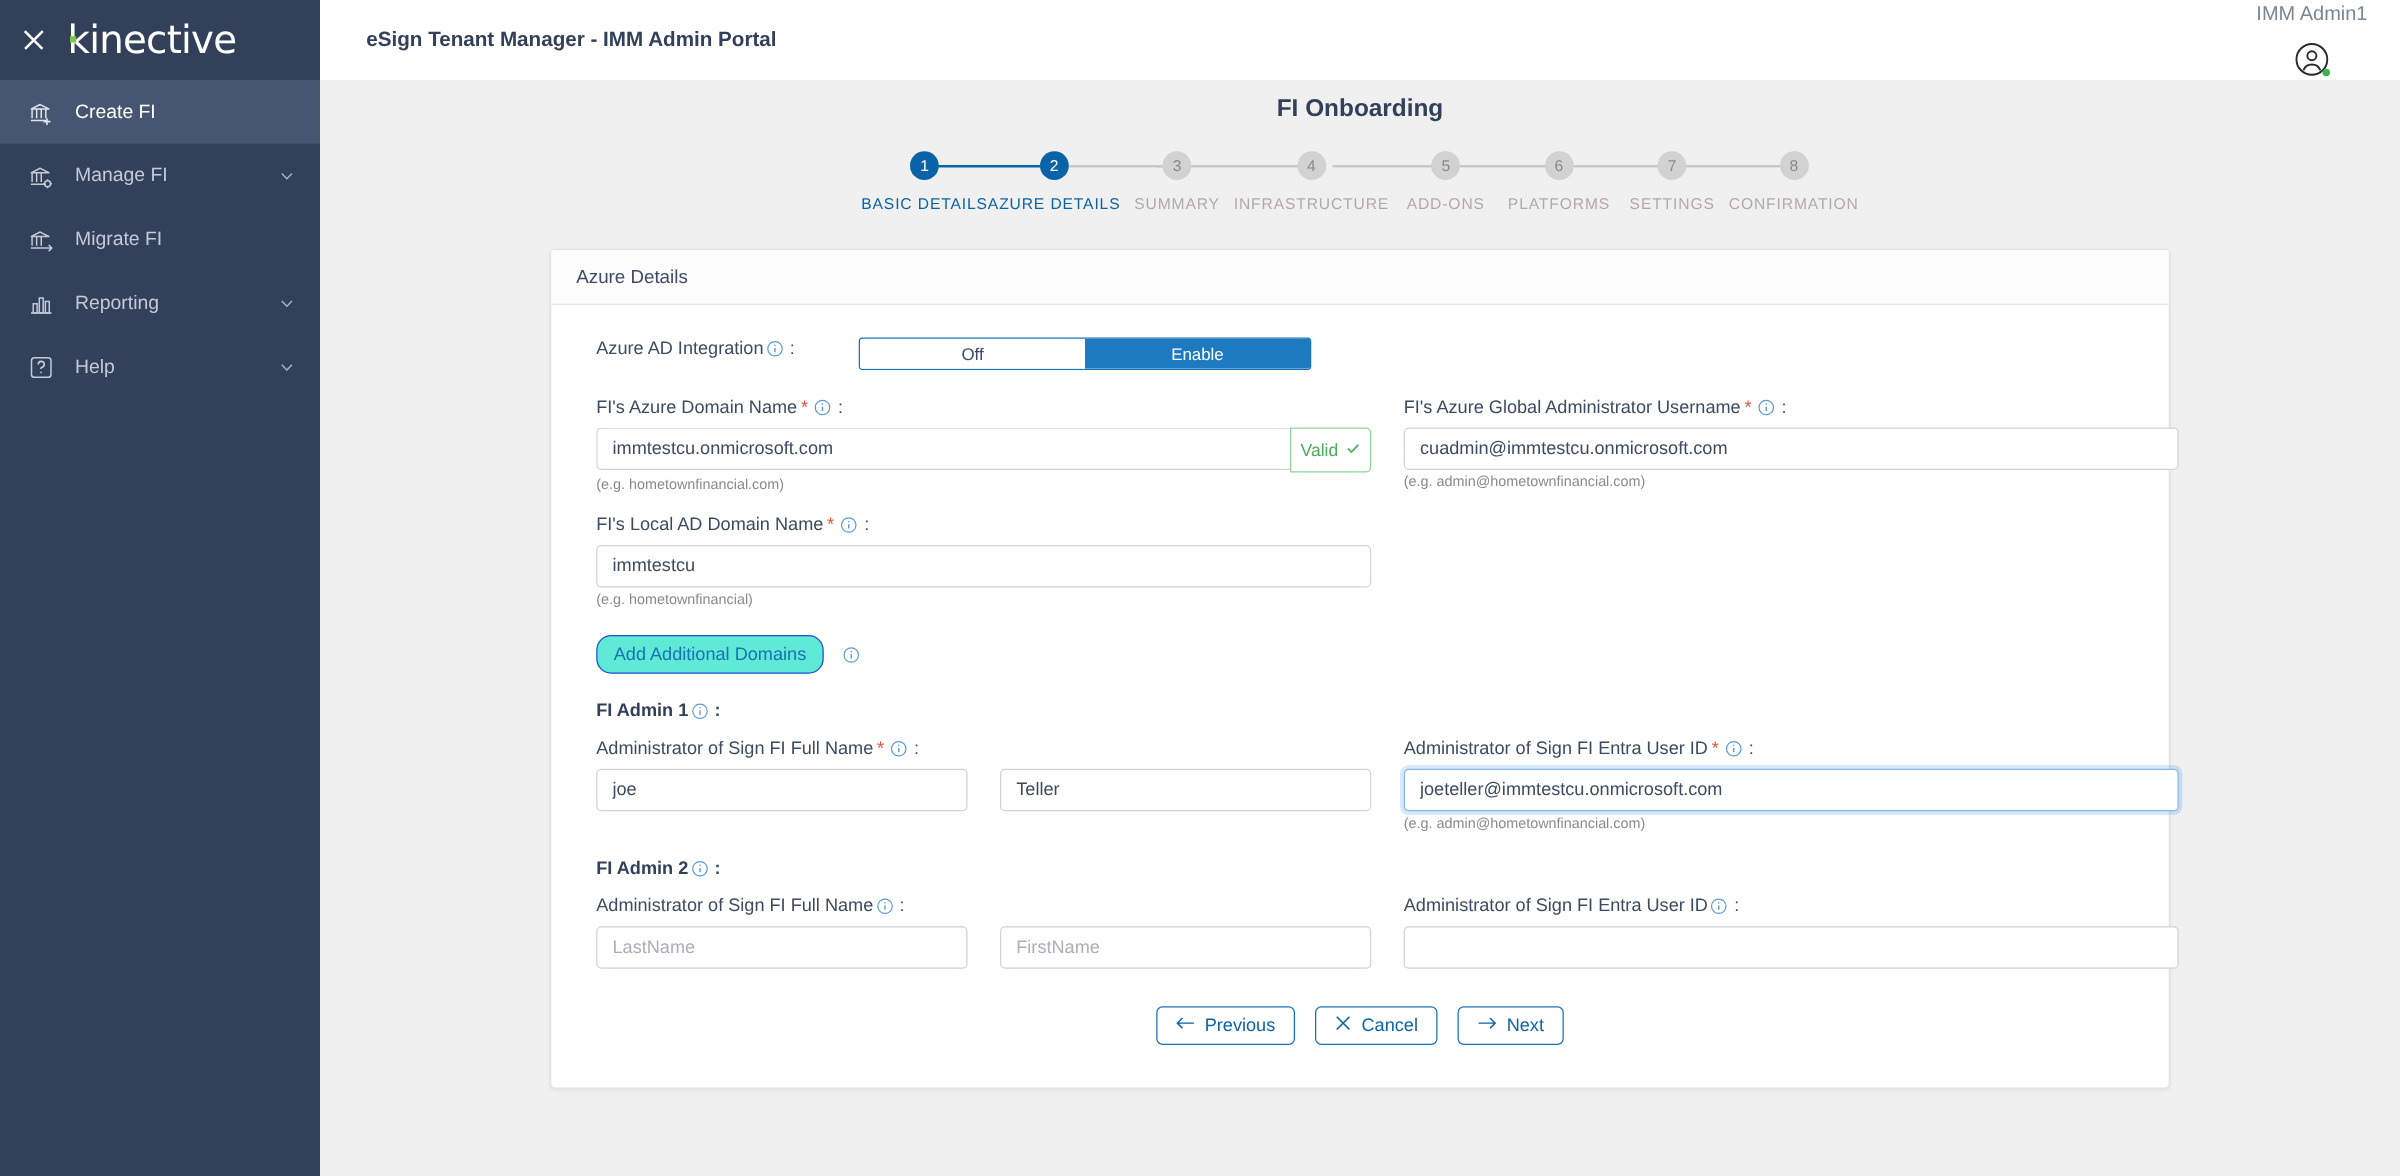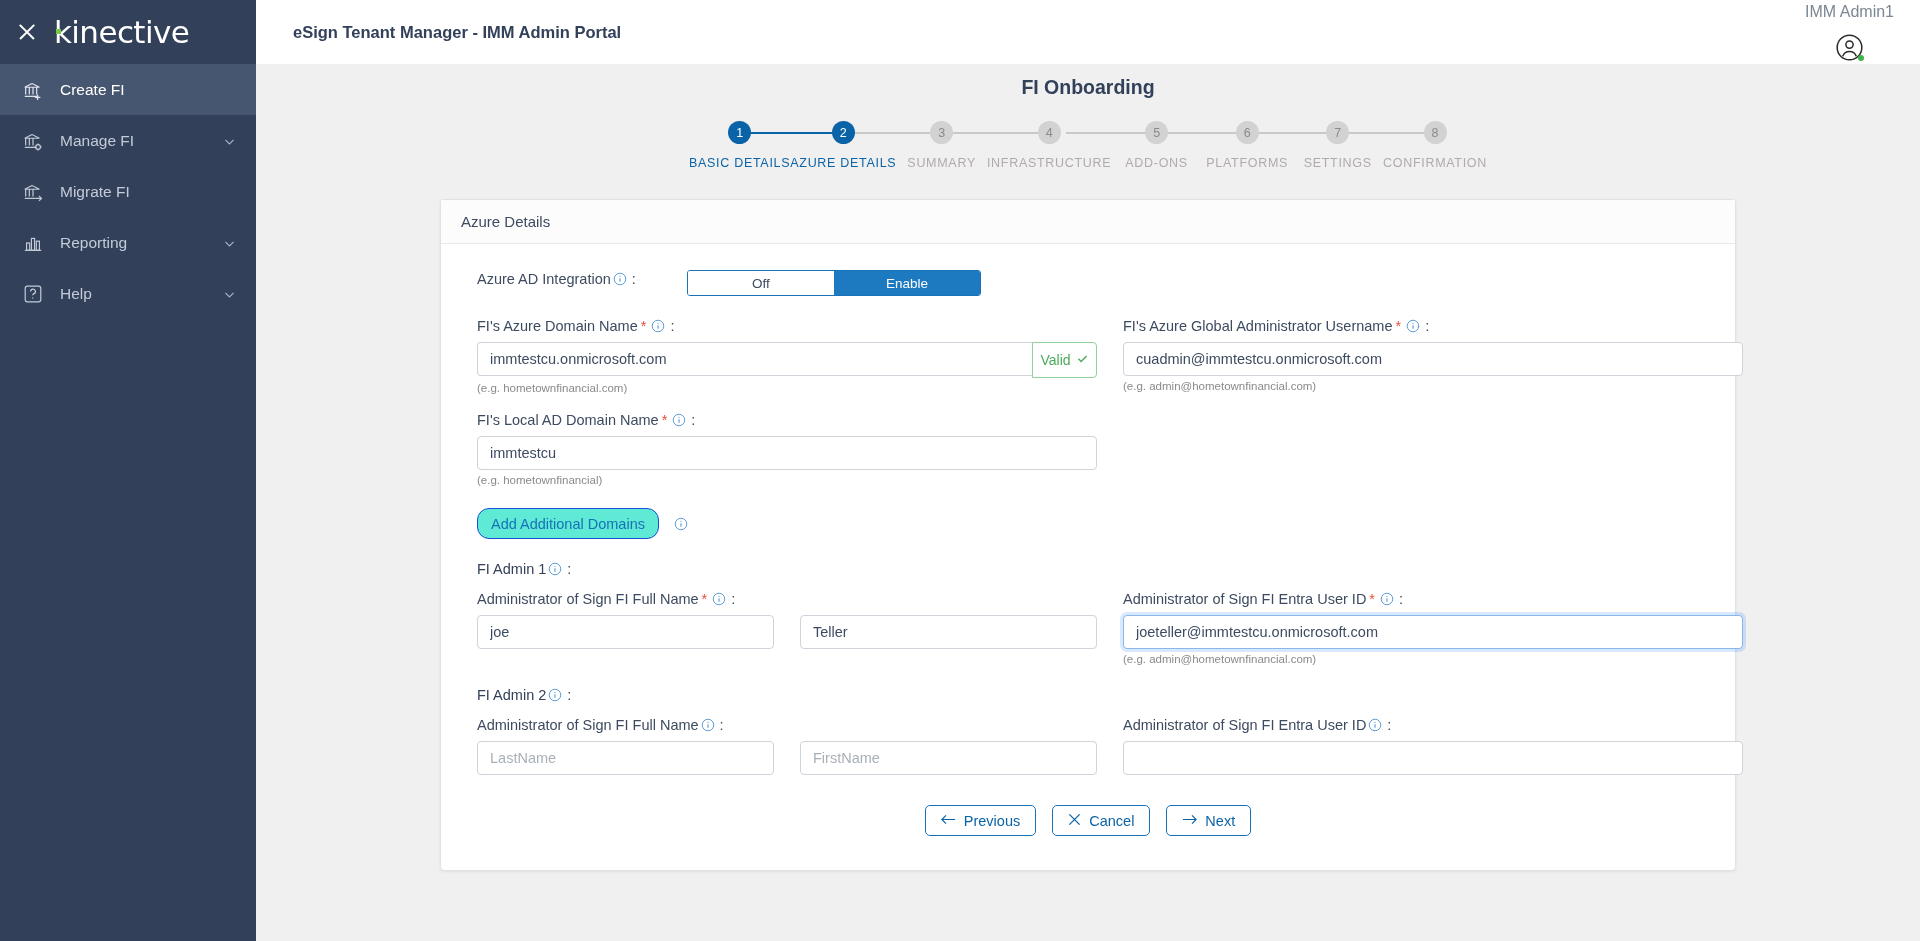--- a/index.html
+++ b/index.html
@@ -162,41 +162,41 @@
     border-radius: 0 4px 4px 0;
     background: #ffffff; color: #4bab5c;
     display: flex; align-items: center; justify-content: center;
     gap: 5px; font-size: 14px;
   }
 
   
   .toggle-row { display: flex; align-items: center; }
   .toggle-label { width: 210px; flex: 0 0 210px; }
   .toggle {
-    display: flex; width: 294px; height: 26px;
+    display: flex; width: 362px; height: 26px;
     border: 1px solid #1971b8; border-radius: 3px; overflow: hidden;
     cursor: pointer;
   }
   .toggle-opt {
     flex: 1 1 50%; display: flex; align-items: center; justify-content: center;
     font-size: 13.5px; color: #3d4b60; background: #ffffff;
   }
   .toggle-opt.on { background: #1d7ac1; color: #ffffff; }
 
   .btn-outline {
     display: inline-flex; align-items: center; justify-content: center;
     height: 31px; padding: 0 13px;
     border: 1px solid #1d4ed8; border-radius: 12px;
     background: #5eead4; color: #1971b8;
     font-size: 14.5px; cursor: pointer;
     font-family: "Liberation Sans", sans-serif;
     gap: 7px;
   }
   .admin-head {
-    font-size: 14.5px; font-weight: normal; color: #32405a;
+    font-size: 14.5px; font-weight: bold; color: #32405a;
     display: flex; align-items: center; gap: 1px;
   }
 
   .actions {
     display: flex; justify-content: center; gap: 16px;
     margin-top: 30px;
   }
   .btn-action {
     display: inline-flex; align-items: center; gap: 8px;
     height: 31px; padding: 0 15px;

